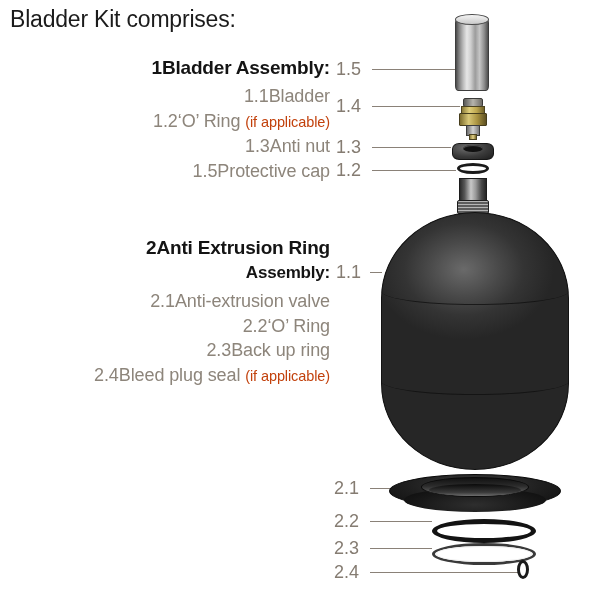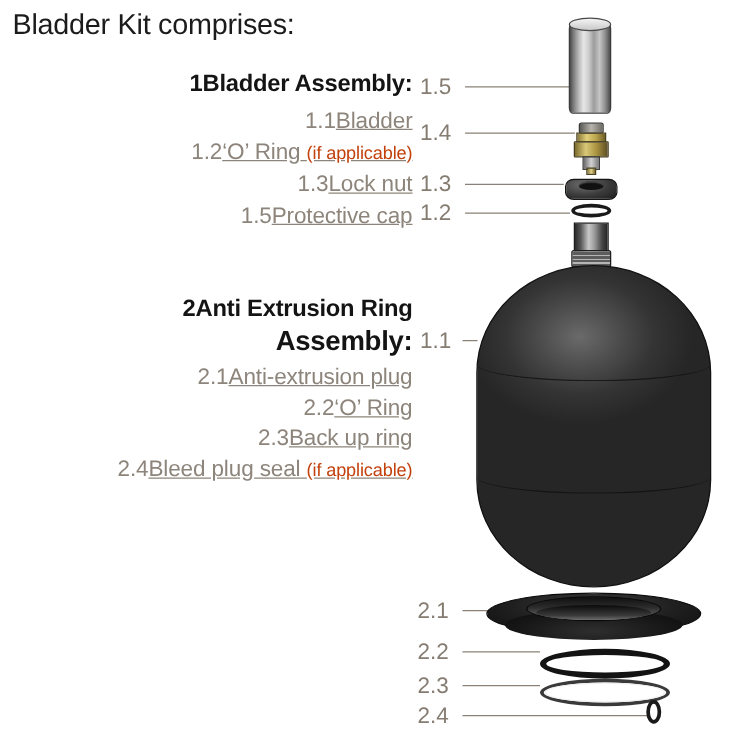--- a/index.html
+++ b/index.html
@@ -53,41 +53,40 @@
     white-space: nowrap;
     padding-left: 8px;
     line-height: 25px;
   }
   .sec-head .num {
     display: inline-block;
     min-width: 15px;
   }
   .sec-head-cont {
     display: block;
-    font-size: 22px;
+    font-size: 17px;
     font-weight: 700;
     color: #141414;
     padding-left: 50px;
     line-height: 25px;
     letter-spacing: -0.2px;
     white-space: nowrap;
   }
   .item-list {
     list-style: none;
     margin: 4px 0 0 0;
     padding: 0;
   }
   .item {
     font-size: 18px;
     color: #8d857b;
     line-height: 24.5px;
     padding-left: 18px;
     white-space: nowrap;
     letter-spacing: -0.1px;
-    text-decoration: underline;
   }
   .item .idx {
     display: inline-block;
     min-width: 30px;
   }
   .item .note {
     font-size: 14.5px;
     color: #c2410c;
   }
   .callout {
@@ -290,36 +289,36 @@
     </div>
     <ul class="item-list">
       <li class="item">
         <span class="idx">1.1</span><span>Bladder</span>
       </li>
       <li class="item">
         <span class="idx">1.2</span><span>‘O’ Ring</span>
         <span class="note">(if applicable)</span>
       </li>
       <li class="item">
-        <span class="idx">1.3</span><span>Lock nut</span>
+        <span class="idx">1.3</span><span>Anti nut</span>
       </li>
       <li class="item">
         <span class="idx">1.5</span><span>Protective cap</span>
       </li>
     </ul>
   </div>
 
   <div class="section section-2">
     <div class="sec-head">
       <span class="num">2</span><span>Anti Extrusion Ring</span>
     </div>
     <div class="sec-head-cont">Assembly:</div>
     <ul class="item-list">
       <li class="item">
-        <span class="idx">2.1</span><span>Anti-extrusion plug</span>
+        <span class="idx">2.1</span><span>Anti-extrusion valve</span>
       </li>
       <li class="item">
         <span class="idx">2.2</span><span>‘O’ Ring</span>
       </li>
       <li class="item">
         <span class="idx">2.3</span><span>Back up ring</span>
       </li>
       <li class="item">
         <span class="idx">2.4</span><span>Bleed plug seal</span>
         <span class="note">(if applicable)</span>

